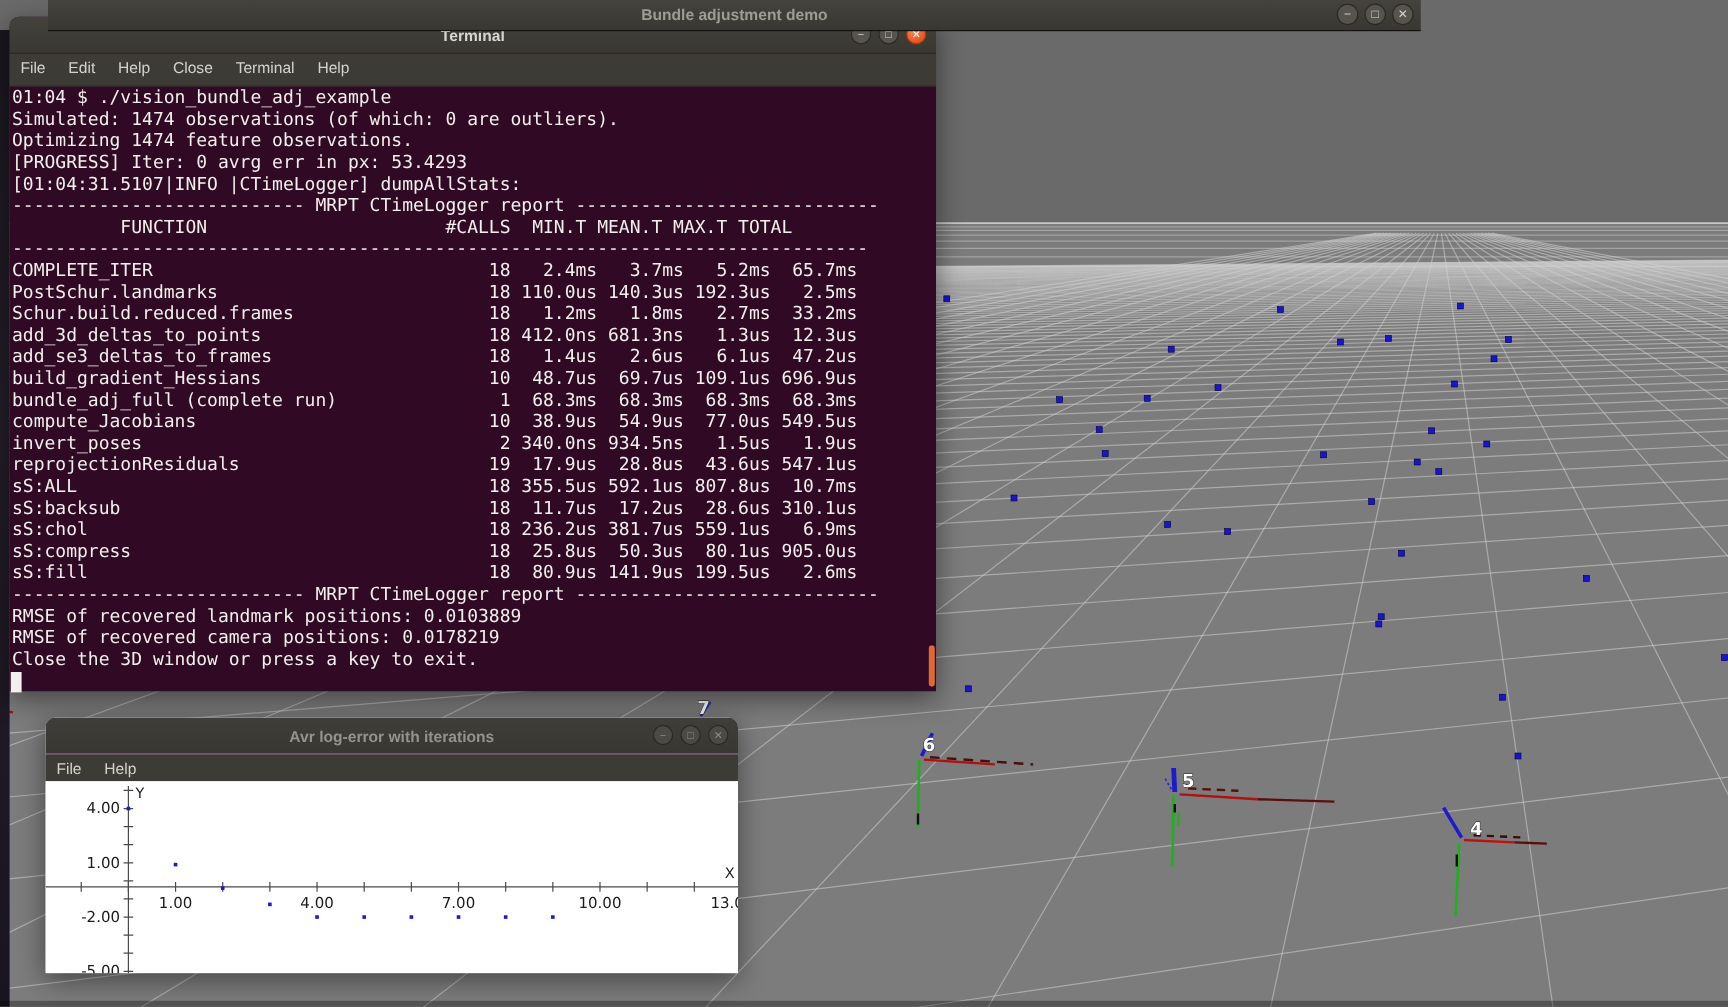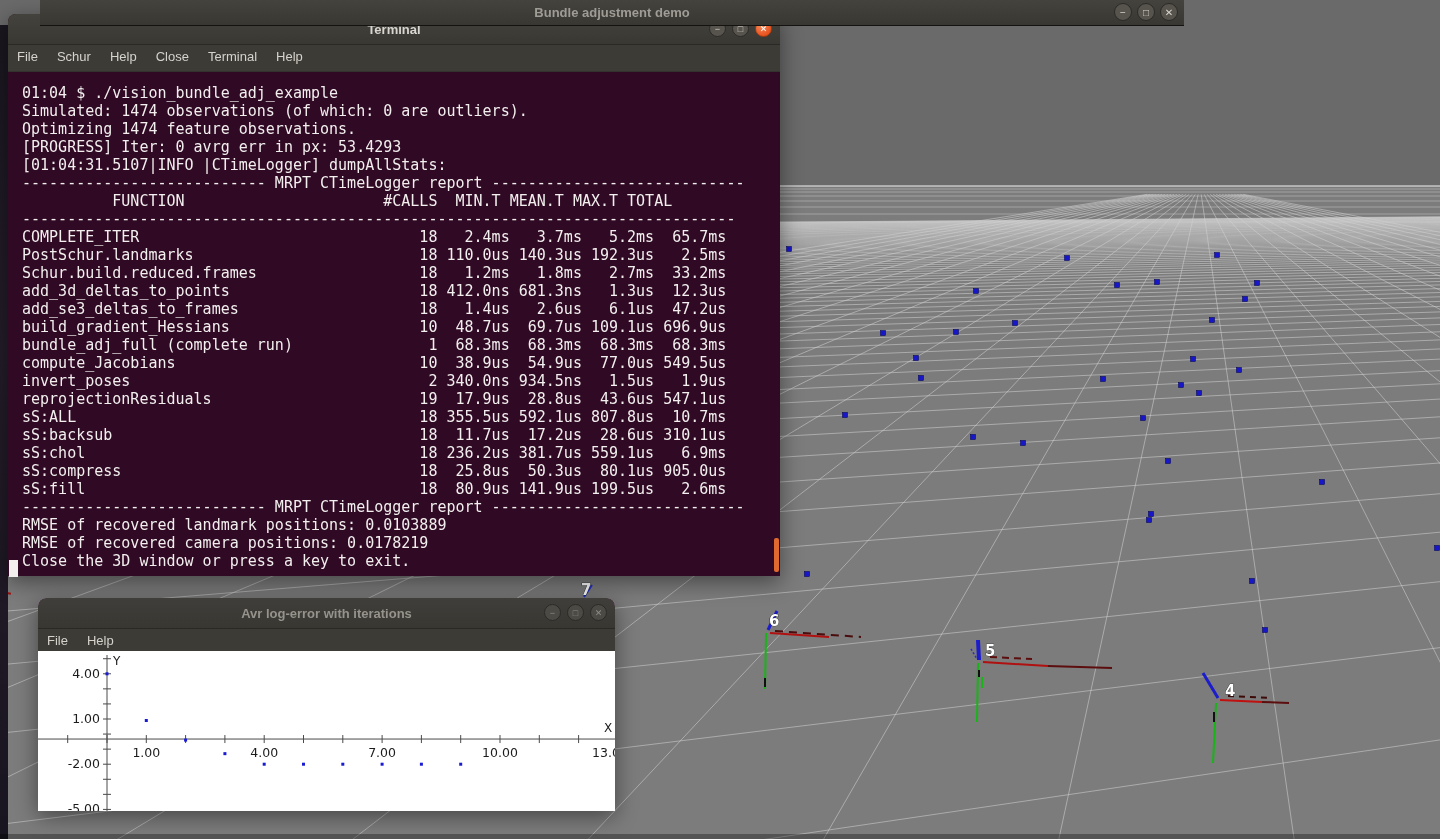--- a/index.html
+++ b/index.html
@@ -32,21 +32,21 @@
   .cbtn.orange{background:radial-gradient(circle at 35% 30%,#f58a5a,#e95420 70%);
                border-color:#a33a12;color:#fff;}
   .cbtn.dim{background:#4c4a45;color:#8f8c85;border-color:#2c2a26;}
   .menubar{display:flex;gap:1px;align-items:flex-start;background:#3c3b36;}
   .menubar .mitem{color:#d6d2cc;font-size:13px;padding:4px 9px;}
   
   #terminal{left:8px;top:14px;width:772px;height:562px;background:#300a24;}
   #terminal .titlebar .title{color:#d9d6d0;}
   #terminal .menubar{height:26px;border-bottom:1px solid #33322e;}
   #term-body{position:relative;width:772px;height:506px;overflow:hidden;}
-  #term-pre{margin:12px;padding:0 0 0 2px;font-family:"DejaVu Sans Mono","Liberation Mono",monospace;
+  #term-pre{margin:0;padding:0 0 0 2px;font-family:"DejaVu Sans Mono","Liberation Mono",monospace;
             font-size:15px;line-height:18px;color:#f2efee;white-space:pre;}
   #term-cursor{position:absolute;left:1px;top:488px;width:9px;height:17px;background:#f2efee;}
   #term-scrollbar{position:absolute;right:1px;top:466px;width:5px;height:34px;
                   background:#e0692f;border-radius:2px;}
   
   #plotwin{left:38px;top:598px;width:577px;height:212px;background:#f0abfc;}
   #plotwin .titlebar{background:linear-gradient(#403e3a,#383732);}
   #plotwin .titlebar .title{color:#96938c;}
   #plotwin .menubar{height:22px;background:#3c3b36;}
   #plot-area{position:relative;width:577px;height:160px;background:#fff;}
@@ -259,21 +259,21 @@
     <div class="titlebar">
       <span class="title">Terminal</span>
       <span class="winbtns">
         <span class="cbtn small">−</span>
         <span class="cbtn small">□</span>
         <span class="cbtn small orange">✕</span>
       </span>
     </div>
     <div class="menubar">
       <span class="mitem">File</span>
-      <span class="mitem">Schur</span>
+      <span class="mitem">Edit</span>
       <span class="mitem">Help</span>
       <span class="mitem">Close</span>
       <span class="mitem">Terminal</span>
       <span class="mitem">Help</span>
     </div>
     <div id="term-body">
       <pre id="term-pre">01:04 $ ./vision_bundle_adj_example
 Simulated: 1474 observations (of which: 0 are outliers).
 Optimizing 1474 feature observations.
 [PROGRESS] Iter: 0 avrg err in px: 53.4293

